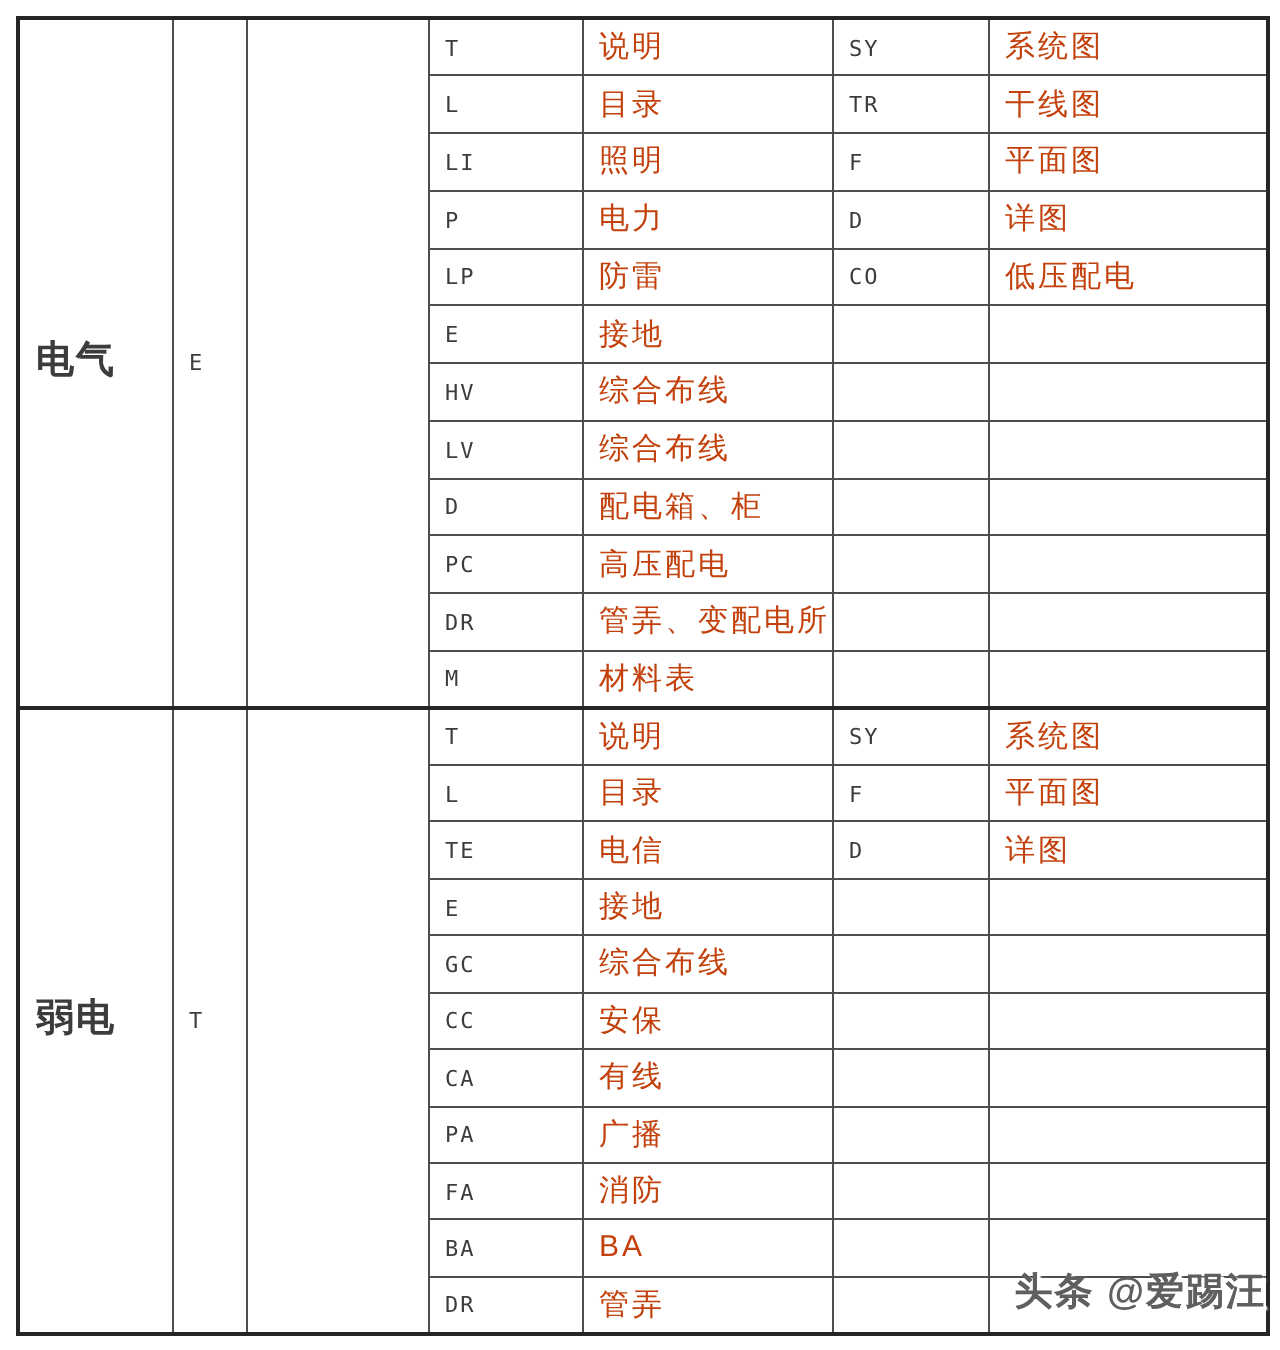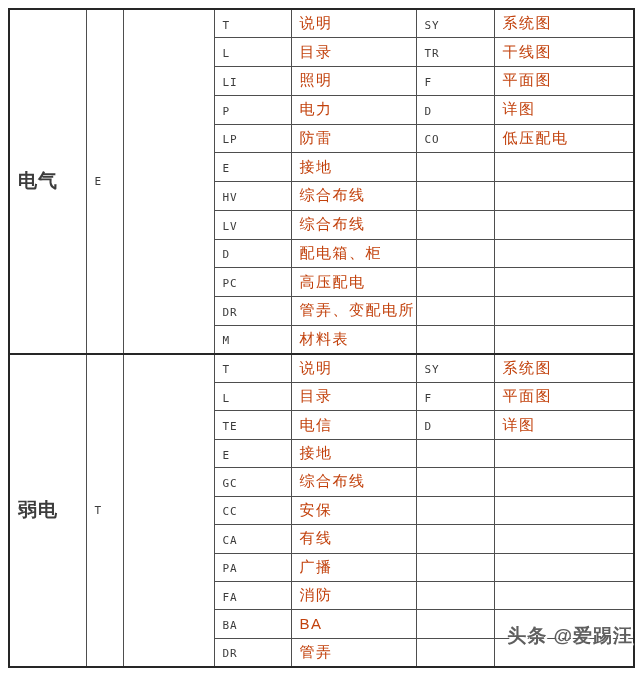--- a/index.html
+++ b/index.html
@@ -53,21 +53,21 @@
     color: #3c3c3c;
   }
   .desc-text {
     font-size: 15px;
     letter-spacing: 1.5px;
     color: #c2410c;
   }
   .watermark {
     position: absolute;
     right: 7px;
-    bottom: 26px;
+    bottom: 16px;
     font-size: 19px;
     font-weight: bold;
     letter-spacing: 1px;
     color: #5f5f5f;
     text-shadow: 1.5px 1.5px 0 #ffffff, 2px 2px 1px rgba(255,255,255,0.85);
     white-space: nowrap;
   }
 </style>
 </head>
 <body>

